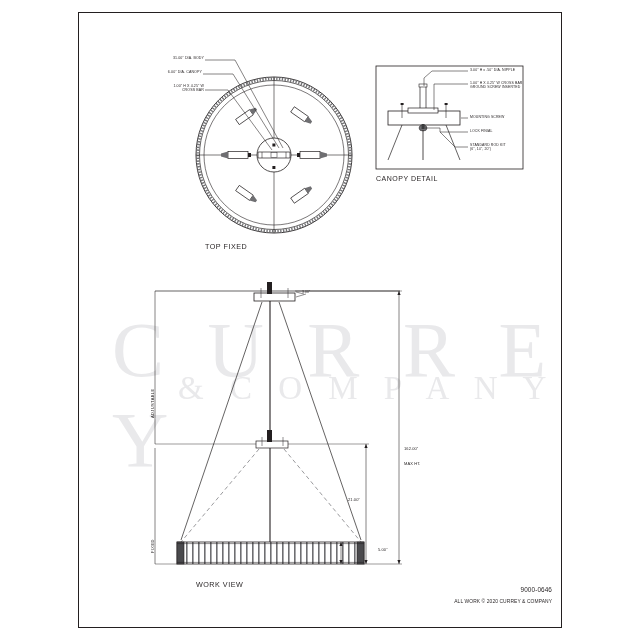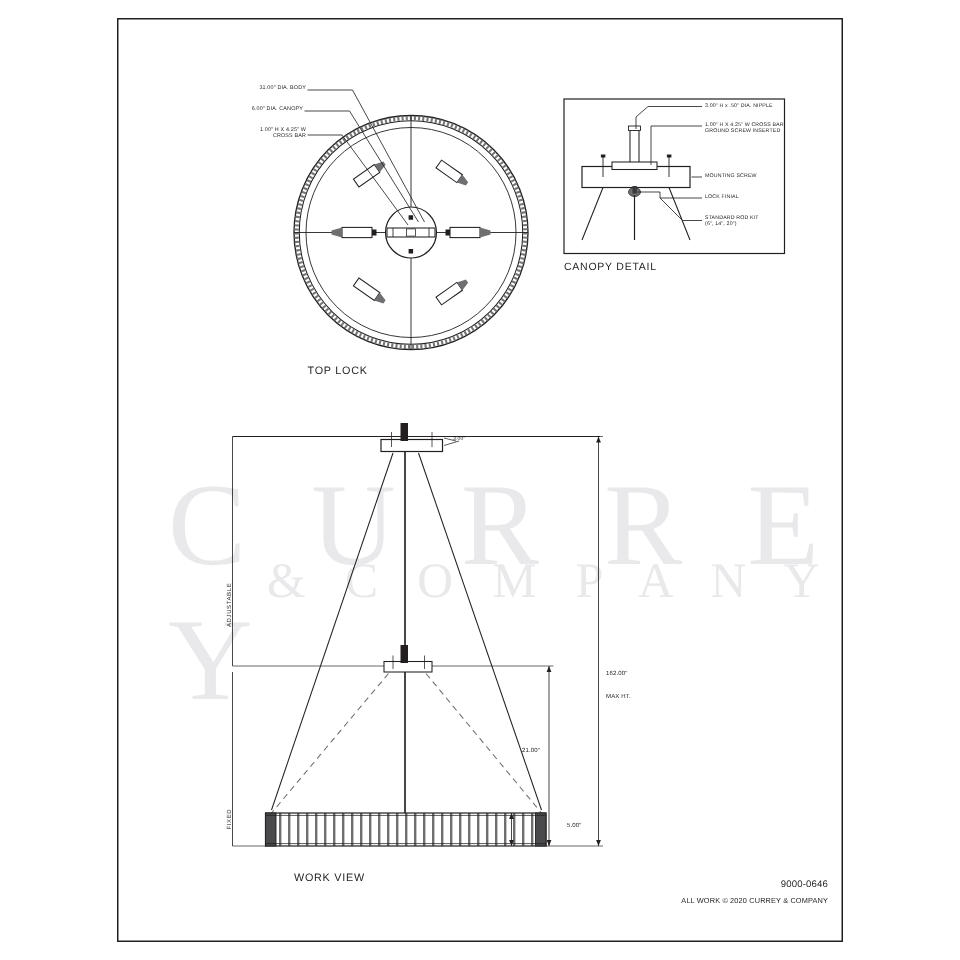--- a/index.html
+++ b/index.html
@@ -238,21 +238,21 @@
 
       <line x1="155" y1="448" x2="155" y2="564" stroke="#231f20" stroke-width="0.55"></line>
       <line x1="155" y1="564" x2="177" y2="564" stroke="#231f20" stroke-width="0.45"></line>
     </g>
   </svg>
 
   <div class="lbl lbl-note" style="left:156px; top:56px; text-align:right; width:48px;">31.00" DIA. BODY</div>
   <div class="lbl lbl-note" style="left:149px; top:70px; text-align:right; width:53px;">6.00" DIA. CANOPY</div>
   <div class="lbl lbl-note" style="left:144px; top:84px; text-align:right; width:60px;">1.00" H X 4.25" W
 CROSS BAR</div>
-  <div class="lbl lbl-view" style="left:205px; top:243px;">TOP LOCK</div>
+  <div class="lbl lbl-view" style="left:205px; top:243px;">TOP FIXED</div>
 
   <div class="lbl lbl-note-2" style="left:470px; top:68px;">3.00" H x .50" DIA. NIPPLE</div>
   <div class="lbl lbl-note-2" style="left:470px; top:81px;">1.00" H X 4.25" W CROSS BAR
 GROUND SCREW INSERTED</div>
   <div class="lbl lbl-note-2" style="left:470px; top:115px;">MOUNTING SCREW</div>
   <div class="lbl lbl-note-2" style="left:470px; top:129px;">LOCK FINIAL</div>
   <div class="lbl lbl-note-2" style="left:470px; top:143px;">STANDARD ROD KIT
 (6", 14", 20")</div>
   <div class="lbl lbl-view" style="left:376px; top:175px; font-size:7px;">CANOPY DETAIL</div>
 

